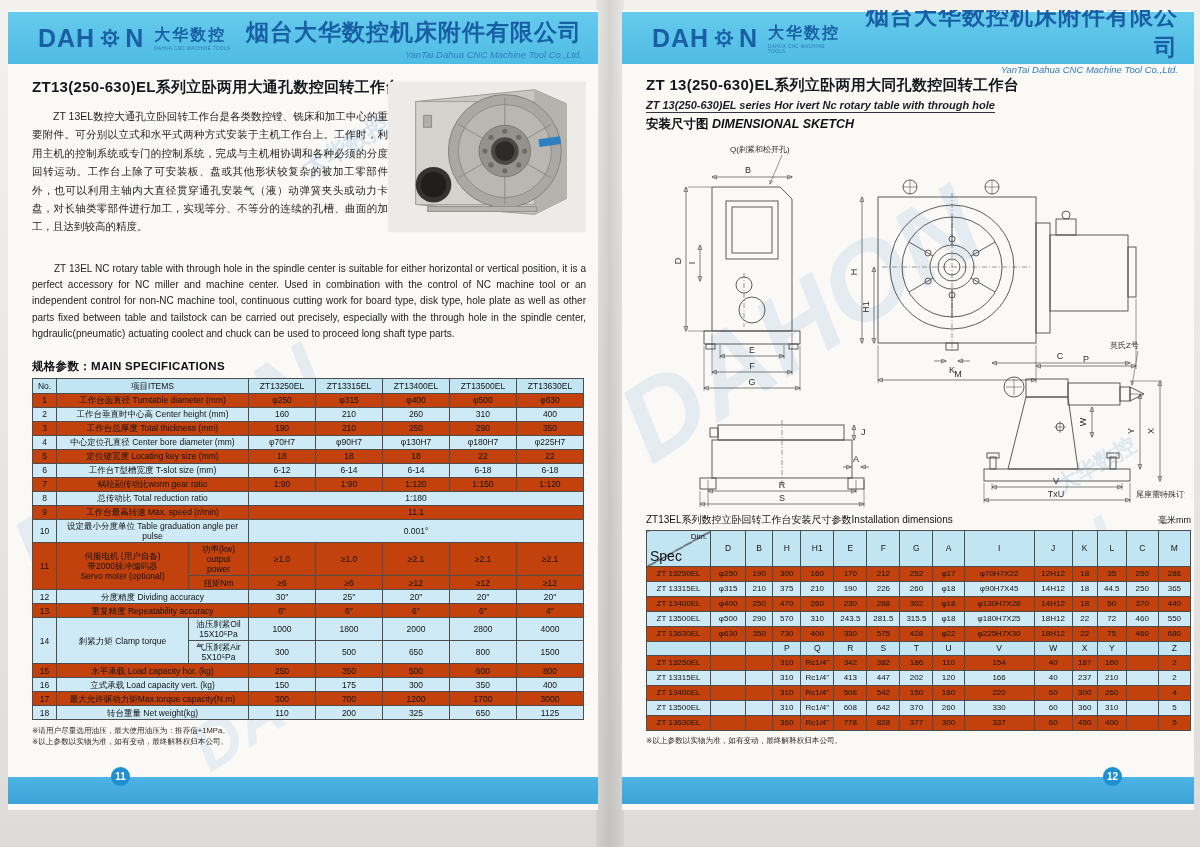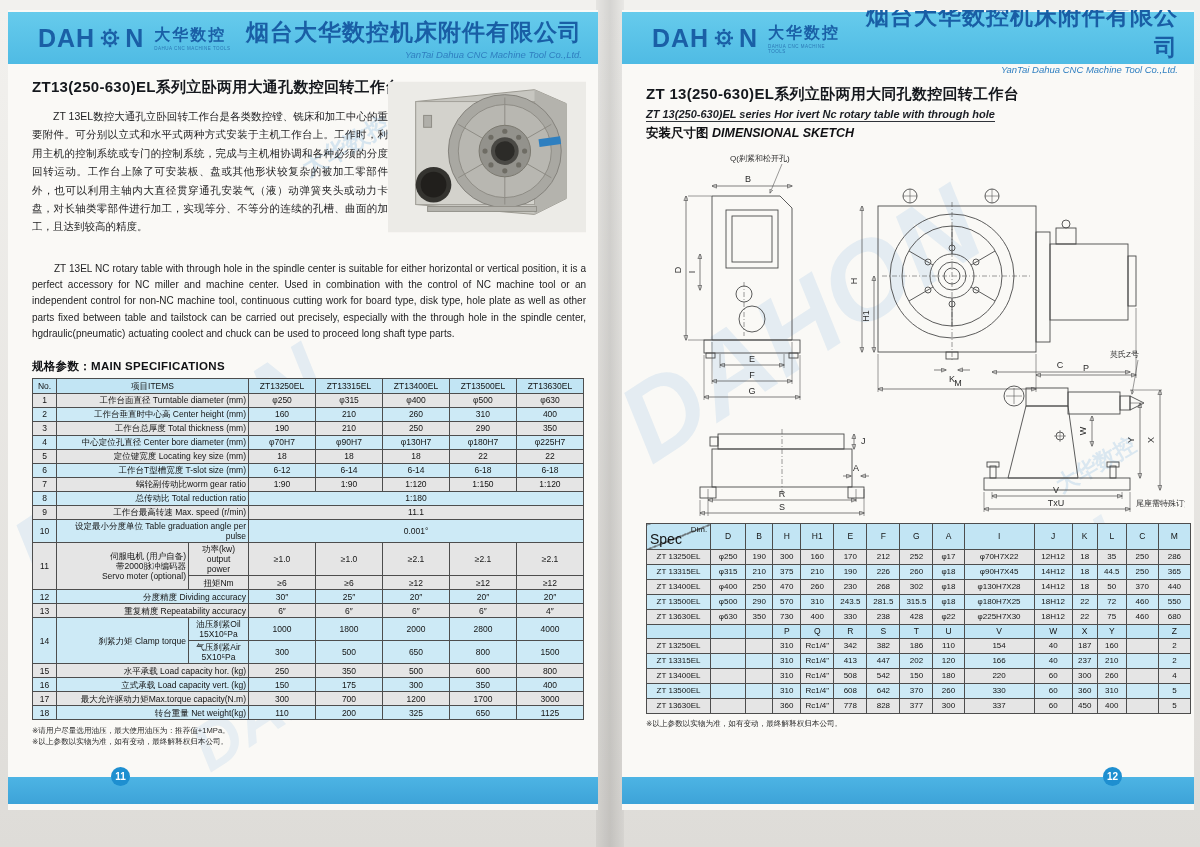--- a/index.html
+++ b/index.html
@@ -29,45 +29,45 @@
   
   .page.left .content{padding:14px 12px 0 24px;}
   .title-cn{font-size:15px;font-weight:800;color:#15181d;letter-spacing:.3px;}
   .title-en{font-size:11px;font-weight:700;font-style:italic;color:#1b1e24;margin-top:2px;}
   .intro-wrap{position:relative;margin-top:10px;min-height:146px;}
   .intro-cn{width:356px;font-size:10.5px;line-height:1.75;color:#1d1d1f;text-align:justify;text-indent:2em;}
   .photo{position:absolute;right:0;top:-26px;width:198px;height:152px;}
   .intro-en{margin-top:8px;font-size:10px;line-height:1.62;color:#1d1d1f;text-align:justify;text-indent:2.2em;}
   .spec-heading{margin-top:17px;font-size:11.5px;font-weight:800;color:#101114;letter-spacing:.3px;}
 
-  table{border-collapse:collapse;table-layout:fixed;background:#e5e5e5;}
+  table{border-collapse:collapse;table-layout:fixed;background:#c2410c;}
   td,th{border:1px solid #4d4d4d;font-size:8.5px;font-weight:400;color:#141414;padding:1px 2px;line-height:1.18;vertical-align:middle;box-sizing:border-box;}
   .spec-table{width:552px;margin-top:4px;border:1.4px solid #3c3c3c;}
   .spec-table th{height:15px;background:#c2e5f4;}
   .spec-table td{height:14px;}
   .spec-table .c{text-align:center;}
-  .spec-table .label{text-align:right;white-space:pre-line;}
+  .spec-table .label{text-align:center;white-space:pre-line;}
   .spec-table .sub{white-space:pre-line;}
   tr.shade td{background:#cdeaf6;}
   .notes{margin-top:5px;font-size:7.6px;color:#2a2a2a;line-height:1.5;}
 
   
-  .page.right .content{padding:12px 8px 0 24px;margin-top:9px;}
+  .page.right .content{padding:12px 8px 0 24px;}
   .title-en.ul{display:inline-block;border-bottom:1px solid #30343a;padding-bottom:1px;}
   .sk-heading{margin-top:3px;font-size:12.5px;font-weight:800;color:#101114;}
   .sk-heading .en{font-style:italic;}
   .sketch{margin:2px 0 0 -6px;}
   .tbl-title-row{display:flex;justify-content:space-between;align-items:flex-end;width:545px;margin-top:2px;}
   .tbl-title{font-size:10px;color:#141414;}
   .tbl-unit{font-size:9px;color:#141414;}
   .install-table{width:545px;margin-top:3px;border:1.4px solid #3c3c3c;}
   .install-table th{height:14px;background:#c2e5f4;position:relative;}
   .install-table td{height:15px;text-align:center;font-size:8px;}
   .install-table td.spec{font-size:8px;}
-  .install-table th.corner{height:26px;padding:0;background:#c2e5f4;
+  .install-table th.corner{height:36px;padding:0;background:#c2e5f4;
     background-image:linear-gradient(to bottom right,transparent calc(50% - .6px),#4d4d4d calc(50% - .6px),#4d4d4d calc(50% + .6px),transparent calc(50% + .6px));}
   .corner-dim{position:absolute;top:1px;right:3px;font-size:8px;}
   .corner-spec{position:absolute;bottom:1px;left:3px;font-size:14px;}
   .note-r{margin-top:5px;font-size:7.6px;color:#2a2a2a;}
 
   
   .footer-band{position:absolute;left:0;right:0;bottom:6px;height:27px;background:linear-gradient(#4db4e4,#3da3d8);z-index:2;}
   .page-badge{position:absolute;bottom:24px;width:19px;height:19px;border-radius:50%;background:#1e8fd0;color:#fff;font-size:10px;font-weight:700;display:flex;align-items:center;justify-content:center;z-index:3;}
   .page.left .page-badge{left:103px;}
   .page.right .page-badge{right:72px;}
@@ -557,20 +557,24 @@
           <line class="thin" x1="482" y1="348" x2="482" y2="355"></line>
         <line class="dim" x1="352" y1="352" x2="482" y2="352" marker-start="url(#aS)" marker-end="url(#aE)"></line>
         <text x="416" y="349" text-anchor="middle">V</text>
         <line class="thin" x1="344" y1="348" x2="344" y2="368"></line>
           <line class="thin" x1="490" y1="348" x2="490" y2="368"></line>
         <line class="dim" x1="344" y1="365" x2="490" y2="365" marker-start="url(#aS)" marker-end="url(#aE)"></line>
         <text x="416" y="362" text-anchor="middle">TxU</text>
         <text class="cn" x="496" y="362">尾座需特殊订货</text>
       </svg>
 
+      <div class="tbl-title-row">
+        <span class="tbl-title">ZT13EL系列数控立卧回转工作台安装尺寸参数Installation dimensions</span>
+        <span class="tbl-unit">毫米mm</span>
+      </div>
 
       <table class="install-table">
         <colgroup>
           <col style="width:64px">
             <col style="width:35px">
             <col style="width:27px">
             <col style="width:28px">
             <col style="width:33px">
           <col style="width:33px">
             <col style="width:33px">
@@ -672,21 +676,21 @@
               <td class="c val">460</td>
               <td class="c val">550</td>
             </tr>
             <tr class="r">
               <td class="spec">ZT 13630EL</td>
               <td class="c val">φ630</td>
               <td class="c val">350</td>
               <td class="c val">730</td>
               <td class="c val">400</td>
               <td class="c val">330</td>
-              <td class="c val">238</td>
+              <td class="c val">575</td>
               <td class="c val">428</td>
               <td class="c val">φ22</td>
               <td class="c val">φ225H7X30</td>
               <td class="c val">18H12</td>
               <td class="c val">22</td>
               <td class="c val">75</td>
               <td class="c val">460</td>
               <td class="c val">680</td>
             </tr>
             <tr class="head">

